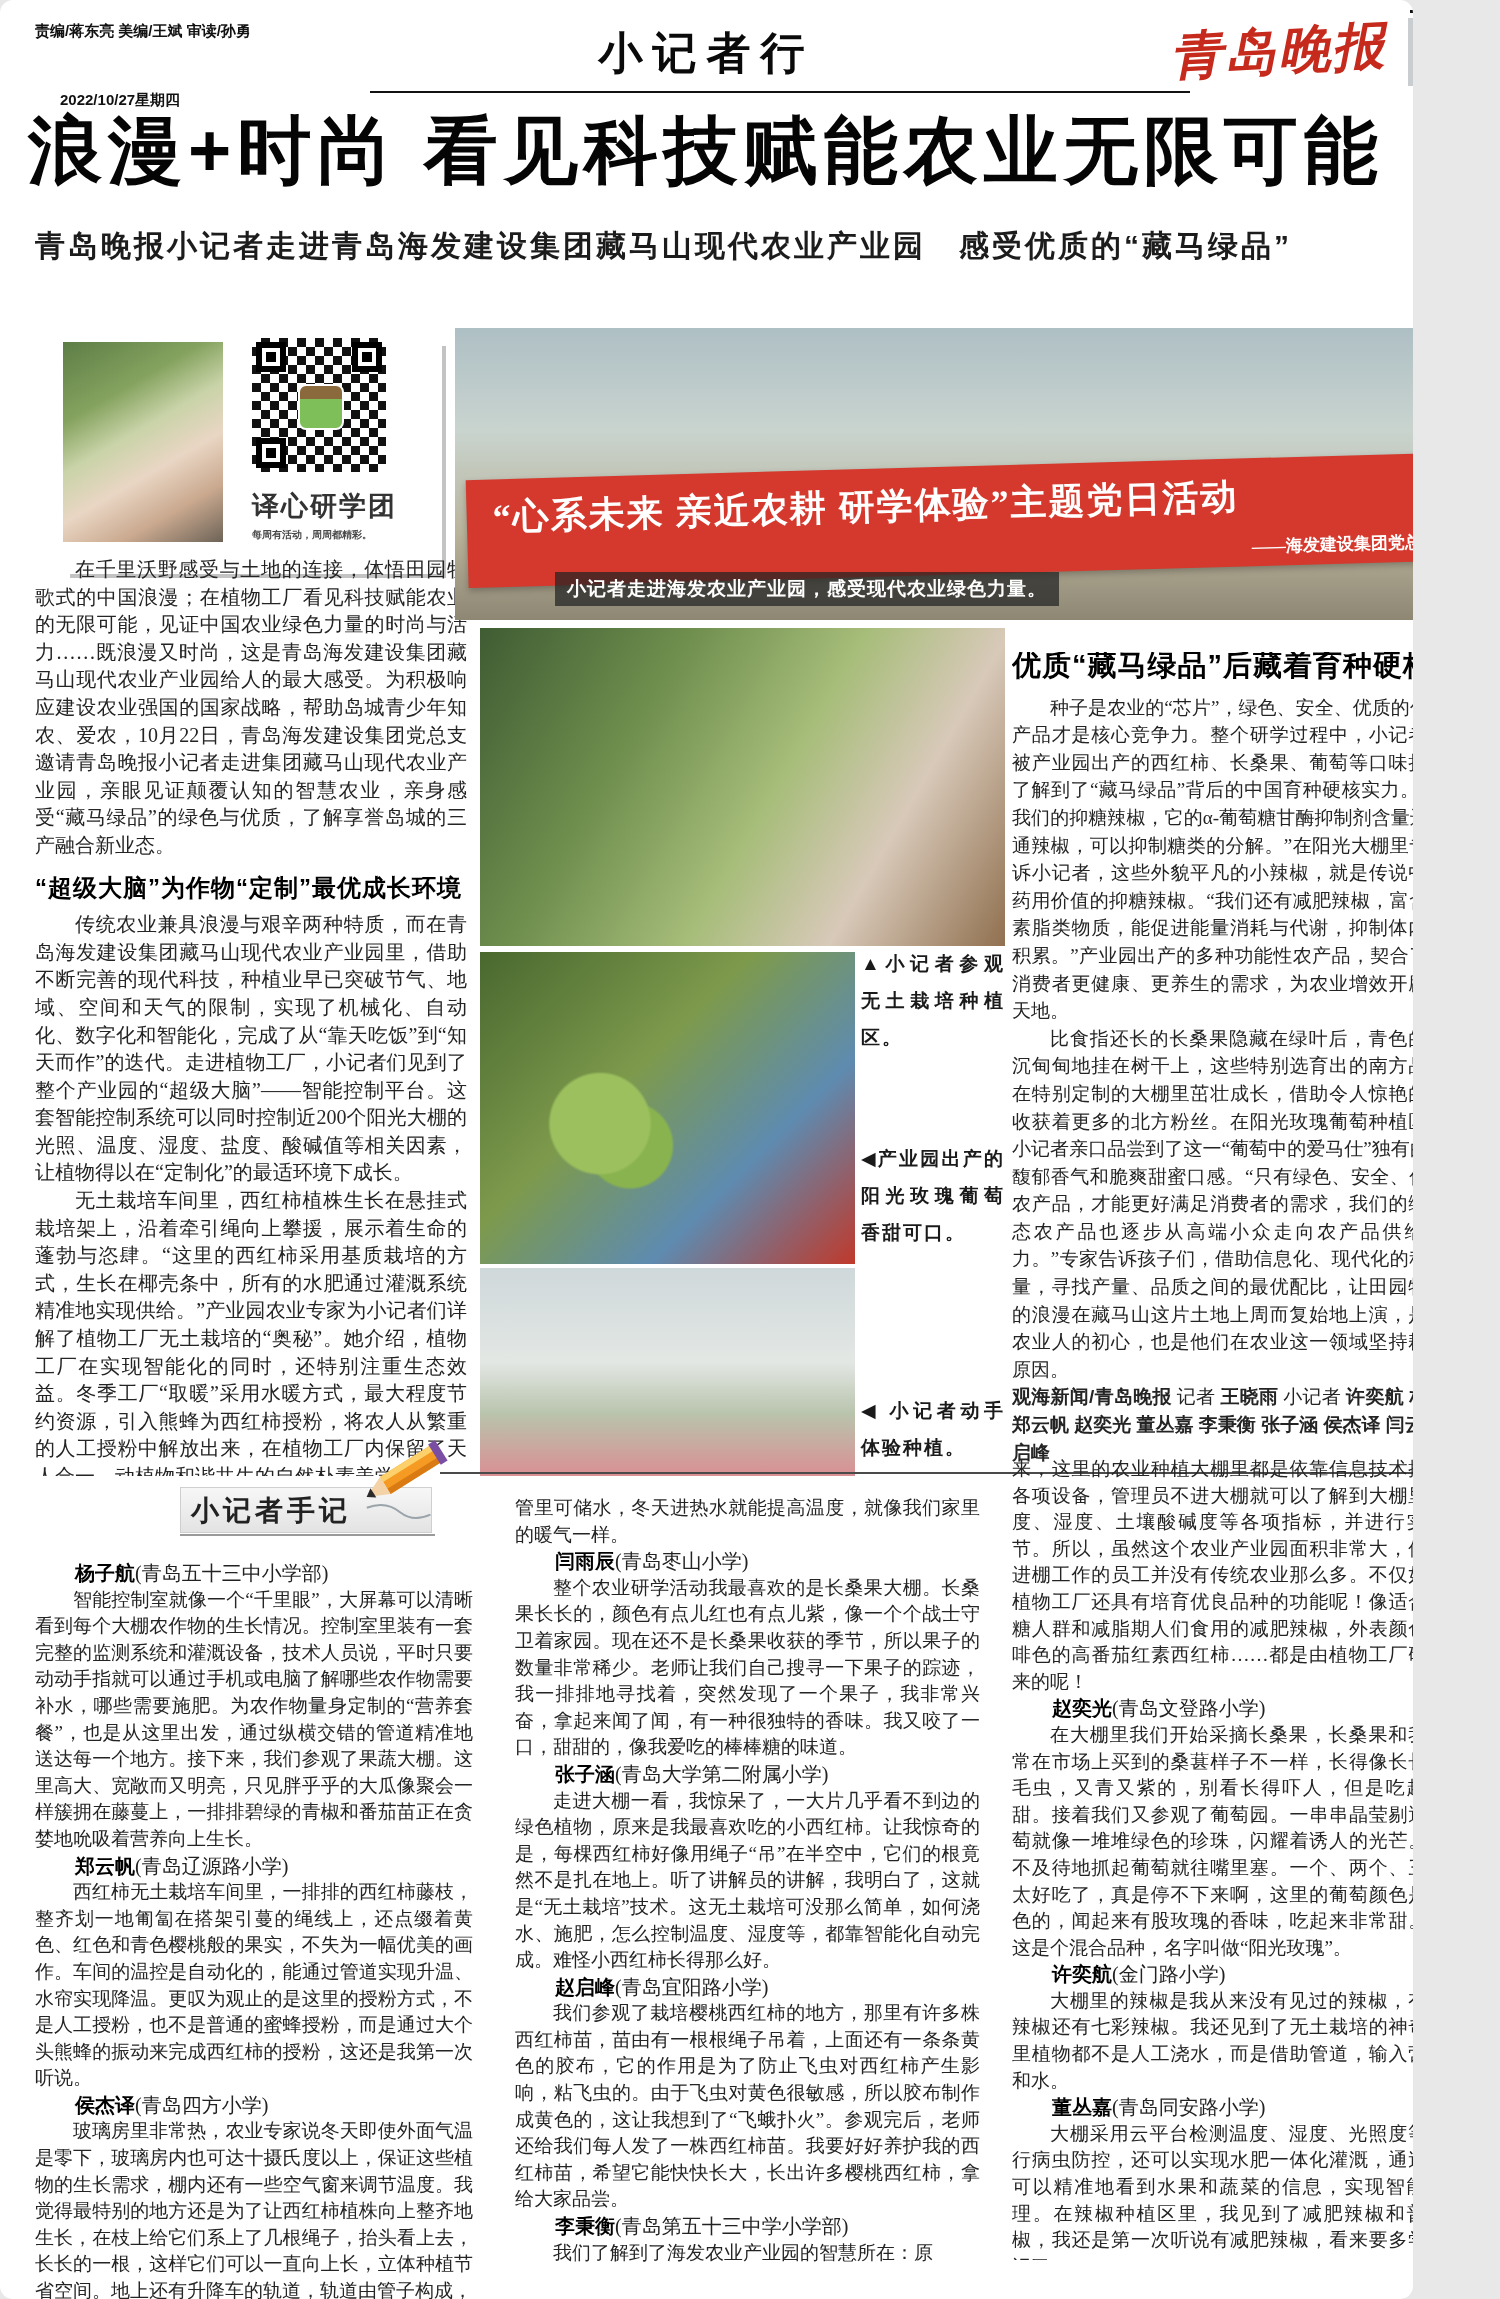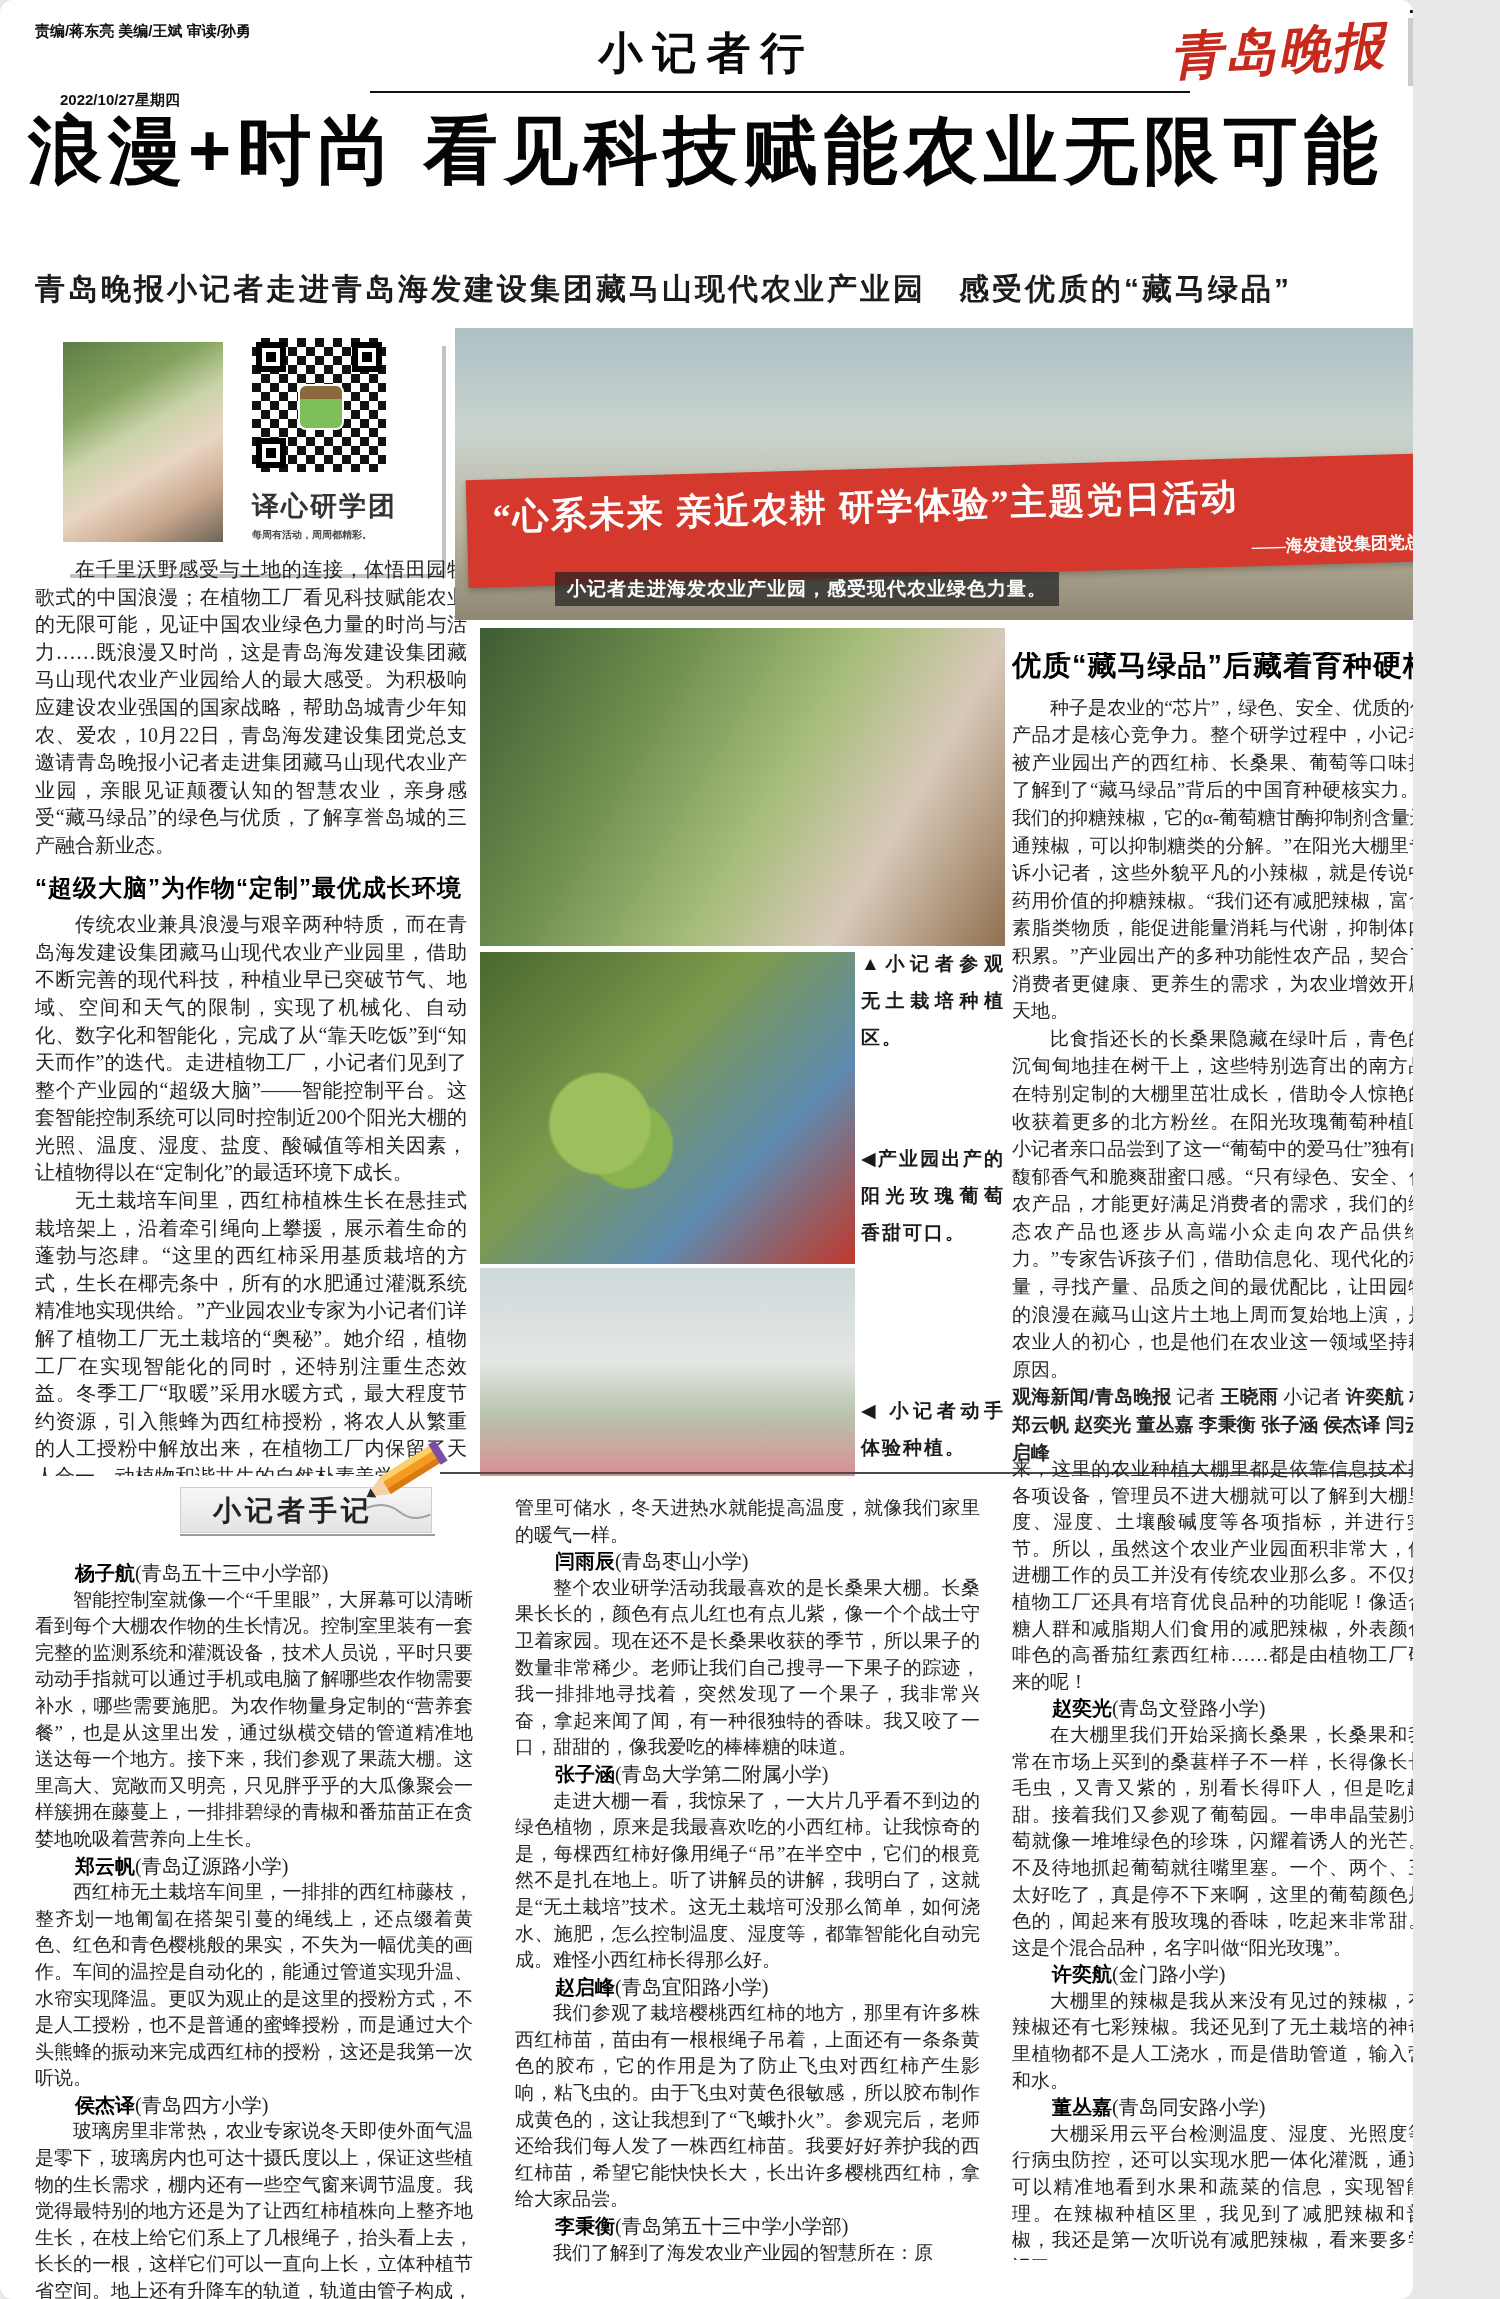--- a/index.html
+++ b/index.html
@@ -16,21 +16,21 @@
   .masthead{position:absolute;left:1170px;top:16px;width:235px;font-size:52px;font-weight:900;
             color:#c52a1d;font-style:italic;transform:rotate(-3deg);letter-spacing:2px;}
   .tr-rule{position:absolute;left:1410px;top:10px;width:85px;height:3px;background:#111;}
   .vbar{position:absolute;left:1408px;top:18px;width:5px;height:68px;background:#c9cdd0;}
   .pagenum{position:absolute;left:1420px;top:6px;font-size:76px;font-weight:600;color:#8b9297;line-height:1;}
 
   
   .headline{position:absolute;left:28px;top:102px;width:1448px;font-size:74px;font-weight:900;
             color:#050505;letter-spacing:6px;white-space:nowrap;}
   .subhead{position:absolute;left:35px;top:226px;width:1440px;font-size:30px;font-weight:700;
-           color:#1c1c1c;letter-spacing:3px;white-space:nowrap;margin-top:43px;}
+           color:#1c1c1c;letter-spacing:3px;white-space:nowrap;}
 
   
   .intro-frame{position:absolute;left:70px;top:346px;width:372px;height:228px;
                border-right:4px solid #c3c3c3;border-bottom:4px solid #c3c3c3;}
   .portrait{position:absolute;left:63px;top:342px;width:160px;height:200px;
             background:linear-gradient(150deg,#5c7d46 0%,#85a35f 28%,#c9d3a8 45%,#e9d6c4 62%,#caa98f 80%,#6d6357 100%);}
   .qr{position:absolute;left:252px;top:338px;width:134px;height:134px;background:
       conic-gradient(#111 25%,#fff 0 50%,#111 0 75%,#fff 0) 0 0/18px 18px;outline:4px solid #fff;}
   .qr-eye{position:absolute;width:30px;height:30px;border:6px solid #000;background:#fff;box-sizing:border-box;}
   .qr-eye::after{content:"";position:absolute;left:4px;top:4px;width:10px;height:10px;background:#000;}
@@ -72,21 +72,21 @@
            font-size:19px;line-height:27.6px;color:#242424;}
   .feature h2{margin:0 0 14px 0;font-size:29px;font-weight:800;color:#000;letter-spacing:1px;
               font-family:"Liberation Sans","DejaVu Sans",sans-serif;white-space:nowrap;}
   .byline{margin:0;text-align:justify;}
   .byline b{font-family:"Liberation Sans","DejaVu Sans",sans-serif;}
 
   
   .notes-divider{position:absolute;left:440px;top:1472px;width:1050px;height:2px;background:#4a4a4a;}
   .badge{position:absolute;left:180px;top:1487px;width:252px;height:46px;
          background:linear-gradient(#f7f7f7,#e3e3e3);border:1px solid #cfcfcf;
-         font-size:28px;font-weight:800;letter-spacing:4px;color:#222;line-height:46px;padding-left:32px;
+         font-size:28px;font-weight:800;letter-spacing:4px;color:#222;line-height:46px;padding-left:10px;
          font-family:"Liberation Sans","DejaVu Sans",sans-serif;box-sizing:border-box;}
   .badge-rule{position:absolute;left:180px;top:1534px;width:255px;height:2px;background:#9a9a9a;}
   .pencil{position:absolute;left:352px;top:1418px;width:110px;height:110px;transform:rotate(8deg);}
   .note-col{position:absolute;font-size:19px;line-height:26.6px;color:#242424;overflow:hidden;}
   .note-col .entry-head{text-indent:2em;font-size:20px;}
   .entry-name{font-weight:800;font-family:"Liberation Sans","DejaVu Sans",sans-serif;color:#000;}
   .entry-school{color:#222;}
   #note-col1{left:35px;top:1560px;width:438px;height:739px;}
   #note-col2{left:515px;top:1495px;width:465px;height:804px;}
   #note-col3{left:1012px;top:1456px;width:455px;height:804px;}

